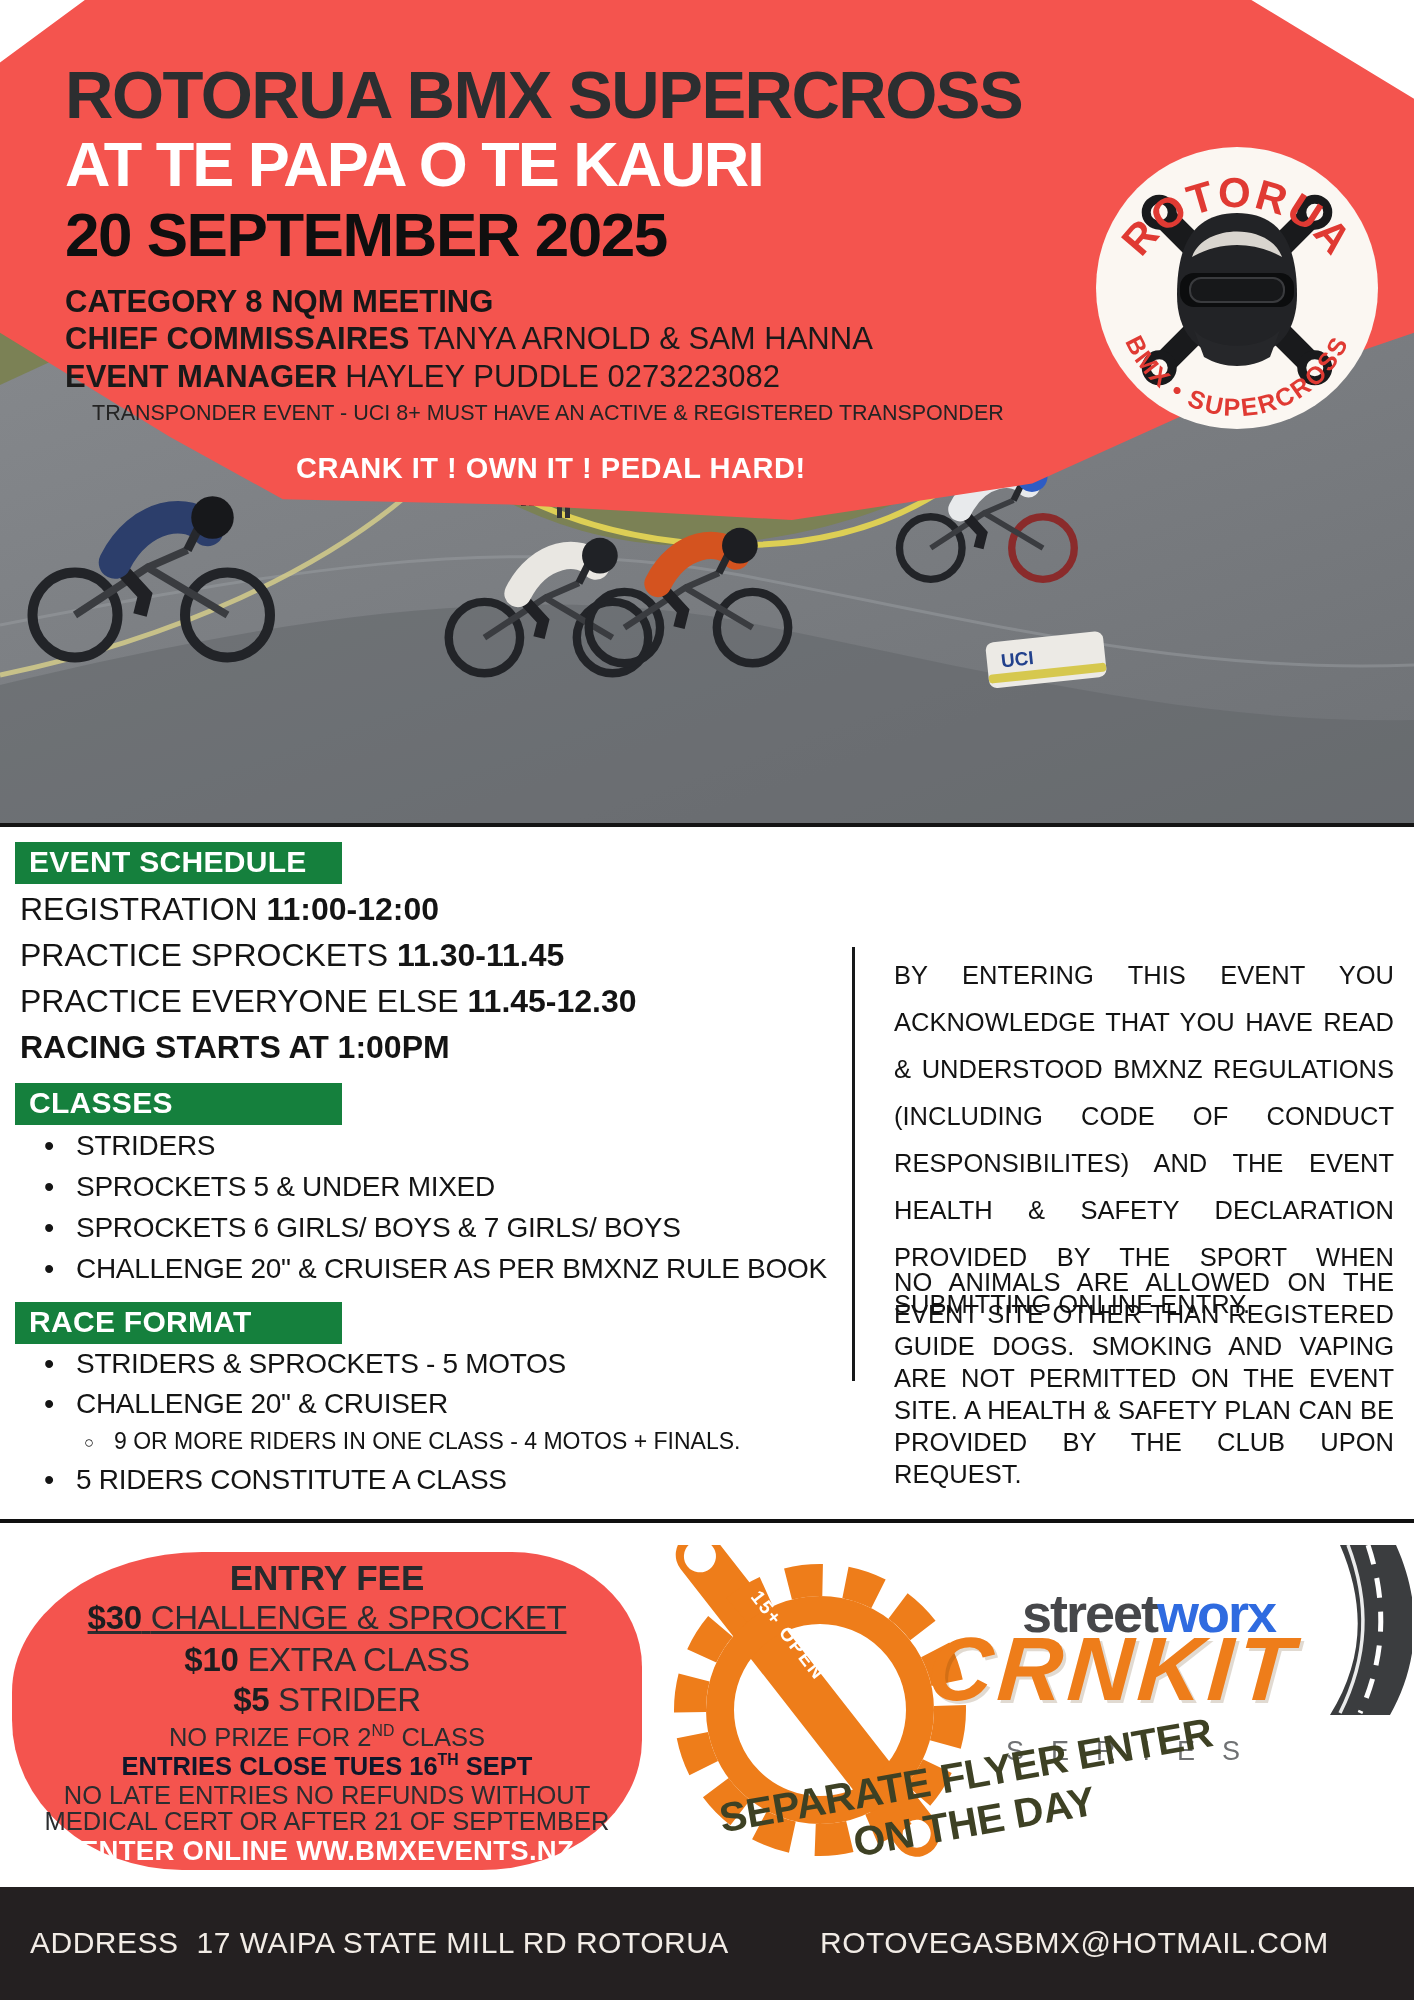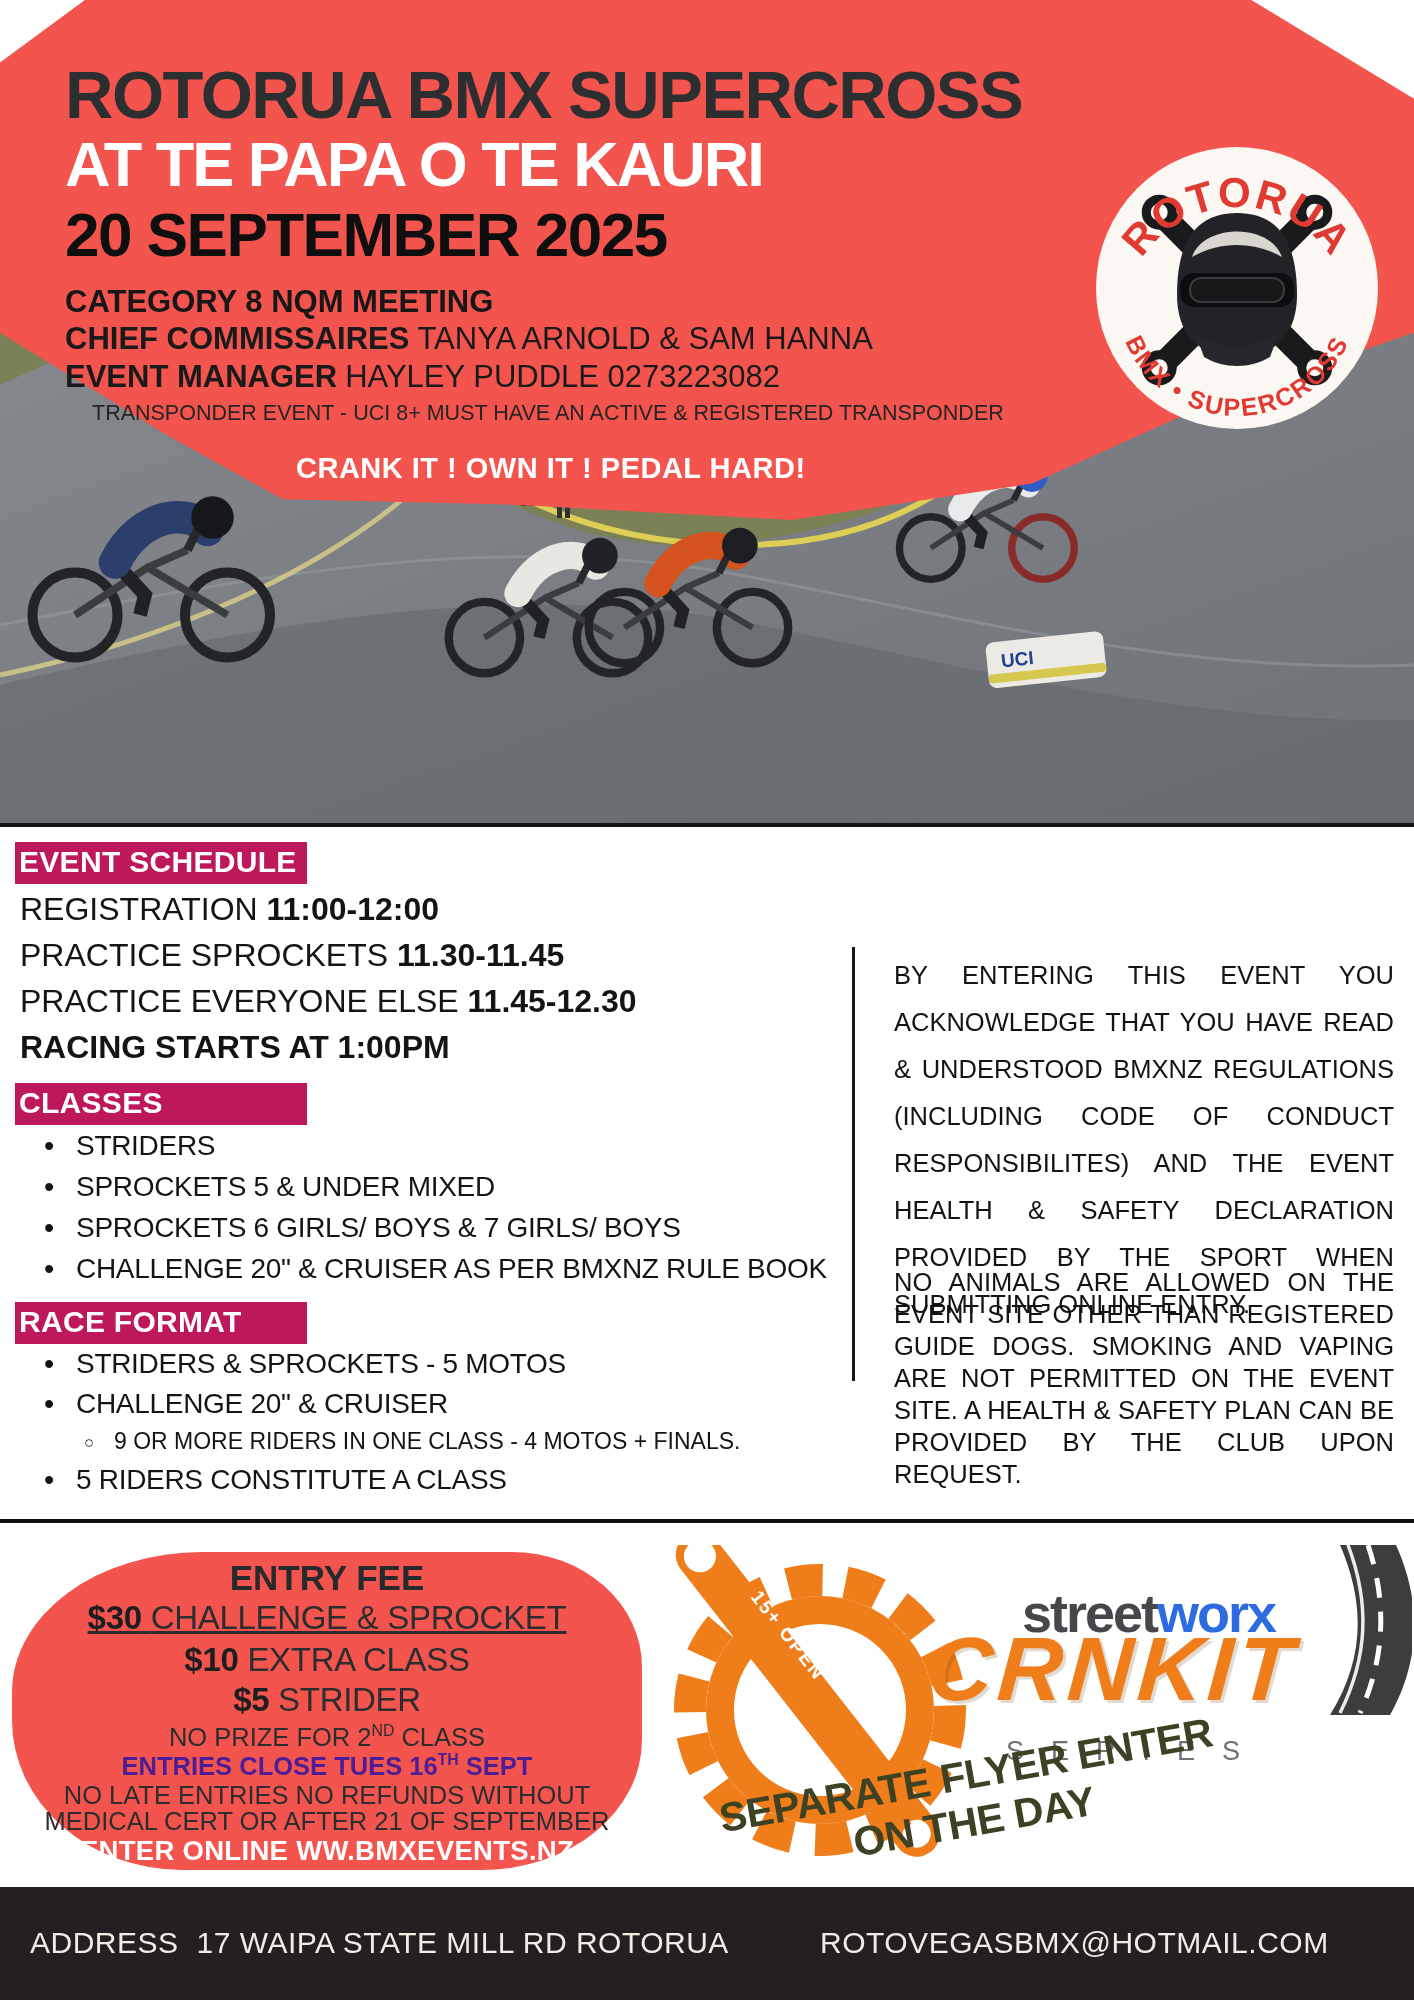--- a/index.html
+++ b/index.html
@@ -22,22 +22,22 @@
   .h-line2{position:absolute;left:65px;top:359px;font-size:31px;color:#1a1a1a;white-space:nowrap;}
   .h-line1 .b,.h-line2 .b{font-weight:700;margin-right:8px;}
   .h-trans{position:absolute;left:92px;top:401px;font-size:21.5px;color:#242424;white-space:nowrap;}
   .h-slogan{position:absolute;left:296px;top:452px;width:500px;text-align:center;font-size:29px;font-weight:800;
             letter-spacing:.5px;color:#ffffff;white-space:nowrap;}
 
   
   .logo{position:absolute;left:1094px;top:145px;width:286px;height:286px;z-index:4;}
 
   
-  .banner{position:absolute;left:15px;width:292px;height:42px;box-sizing:border-box;background:#be185d;
-          color:#ffffff;font-weight:800;font-size:30px;padding:3px 0 0 4px;letter-spacing:.3px;}
+  .banner{position:absolute;left:15px;width:327px;height:42px;box-sizing:border-box;background:#15803d;
+          color:#ffffff;font-weight:800;font-size:30px;padding:3px 0 0 14px;letter-spacing:.3px;}
   .banner-schedule{top:842px;}
   .banner-classes{top:1083px;}
   .banner-race{top:1302px;}
 
   .sched{position:absolute;left:20px;top:886px;font-size:32px;line-height:46px;color:#141414;}
   .sched .b{font-weight:800;}
   .sched .racing{font-weight:800;}
 
   ul.blist{list-style:none;margin:0;padding:0;position:absolute;left:44px;font-size:28px;color:#141414;}
   ul.blist li{position:relative;padding-left:32px;line-height:41px;letter-spacing:-.3px;white-space:nowrap;}
@@ -65,21 +65,21 @@
   
   .blob{position:absolute;left:12px;top:1552px;width:630px;height:318px;background:#f4544e;
         border-radius:190px 130px 160px 170px / 140px 115px 130px 150px;}
   .blob-text{position:absolute;text-align:center;left:12px;width:630px;color:#2b2d2f;}
   .ef-head{top:1558px;font-size:35px;font-weight:800;color:#272a2c;}
   .fee-line{font-size:33px;letter-spacing:-.3px;}
   .fee-line .amt{font-weight:800;color:#1c1e20;}
   .fee1{top:1599px;text-decoration:underline;} .fee2{top:1641px;} .fee3{top:1681px;}
   .np{top:1722px;font-size:25.5px;}
   .np sup,.closes sup{font-size:.62em;}
-  .closes{top:1751px;font-size:25.5px;font-weight:800;color:#4c1d95;}
+  .closes{top:1751px;font-size:25.5px;font-weight:800;color:#0f172a;}
   .late1{top:1781px;font-size:25.5px;}
   .late2{top:1807px;font-size:25.5px;}
   .online{top:1835px;font-size:27.5px;font-weight:800;color:#ffffff;letter-spacing:.3px;}
 
   
   .gear{position:absolute;left:650px;top:1545px;width:340px;height:330px;}
   .sw{position:absolute;left:1022px;top:1582px;font-size:54px;font-weight:800;letter-spacing:-2px;white-space:nowrap;}
   .sw .street{color:#46474a;} .sw .worx{color:#2f6be0;}
   .road{position:absolute;left:1312px;top:1544px;width:100px;height:172px;}
   .crnkit{position:absolute;left:928px;top:1618px;font-size:90px;font-weight:800;font-style:italic;color:#ee7d1a;

